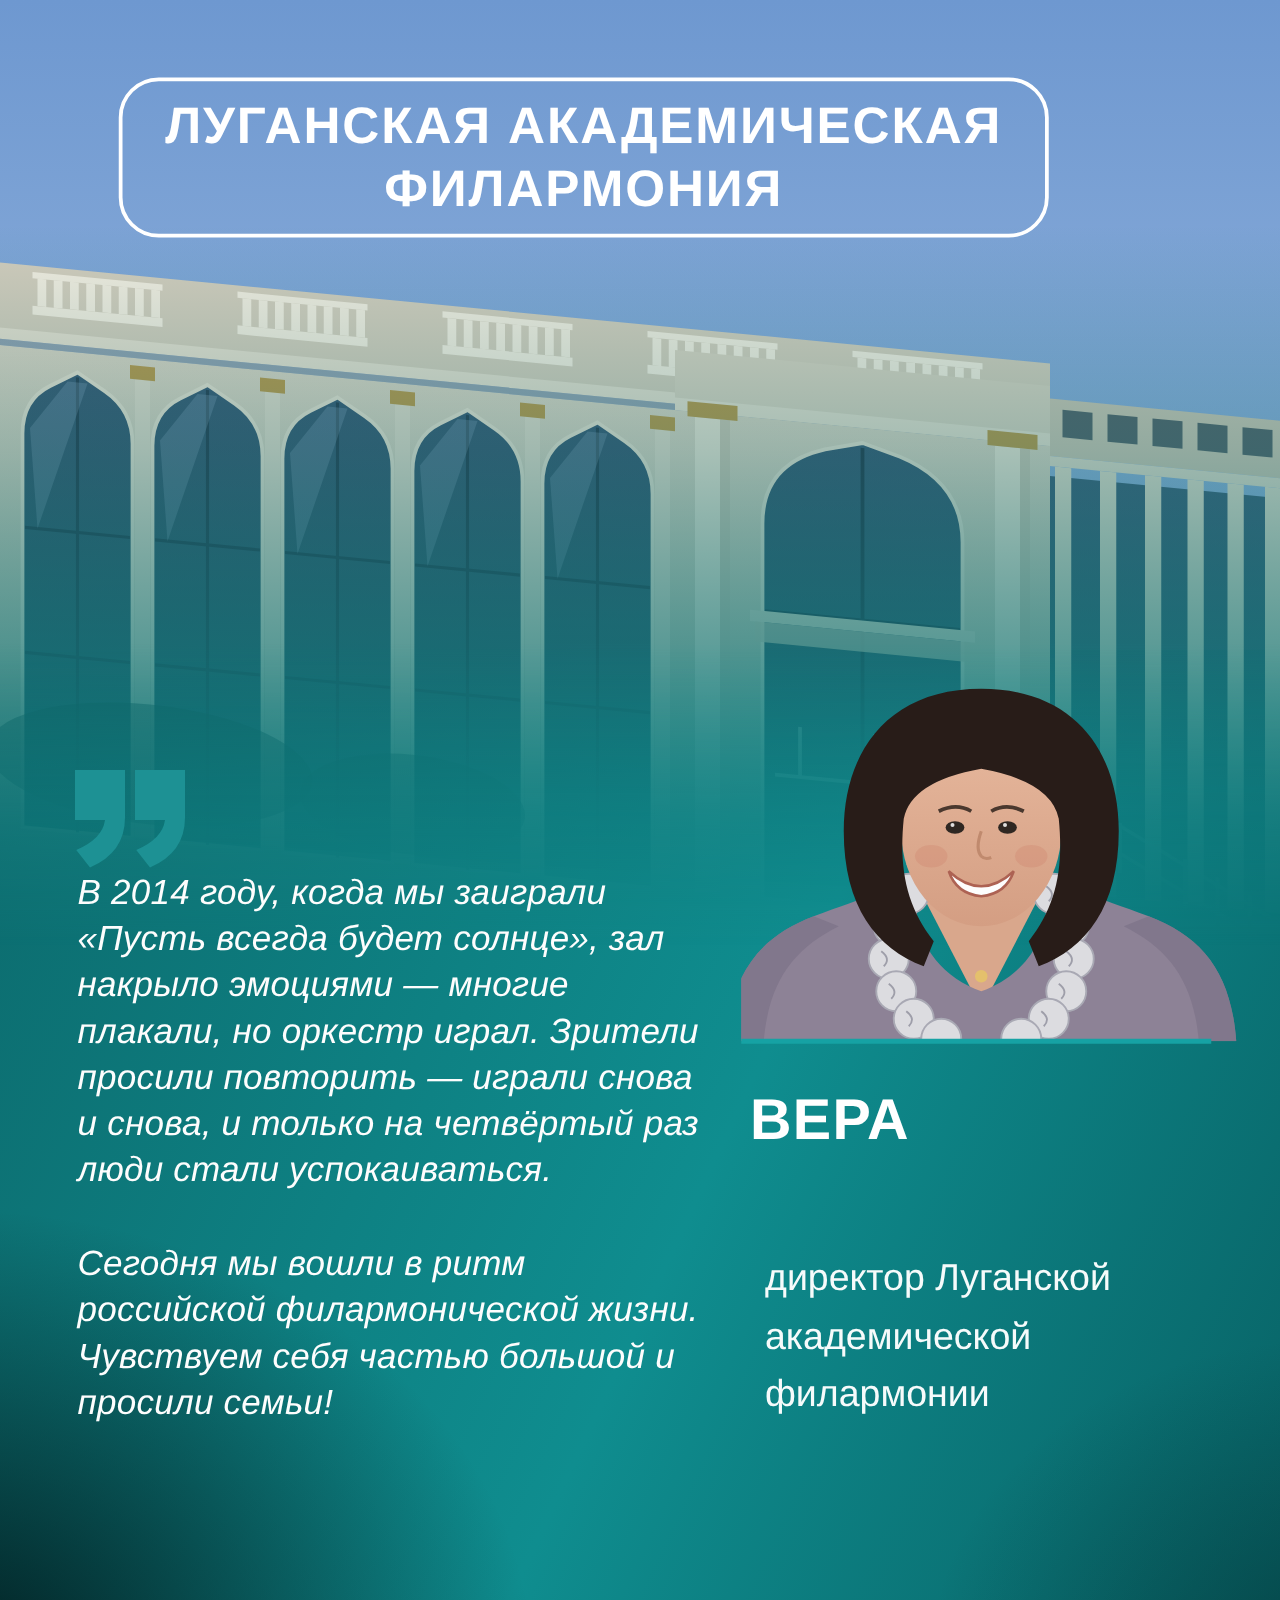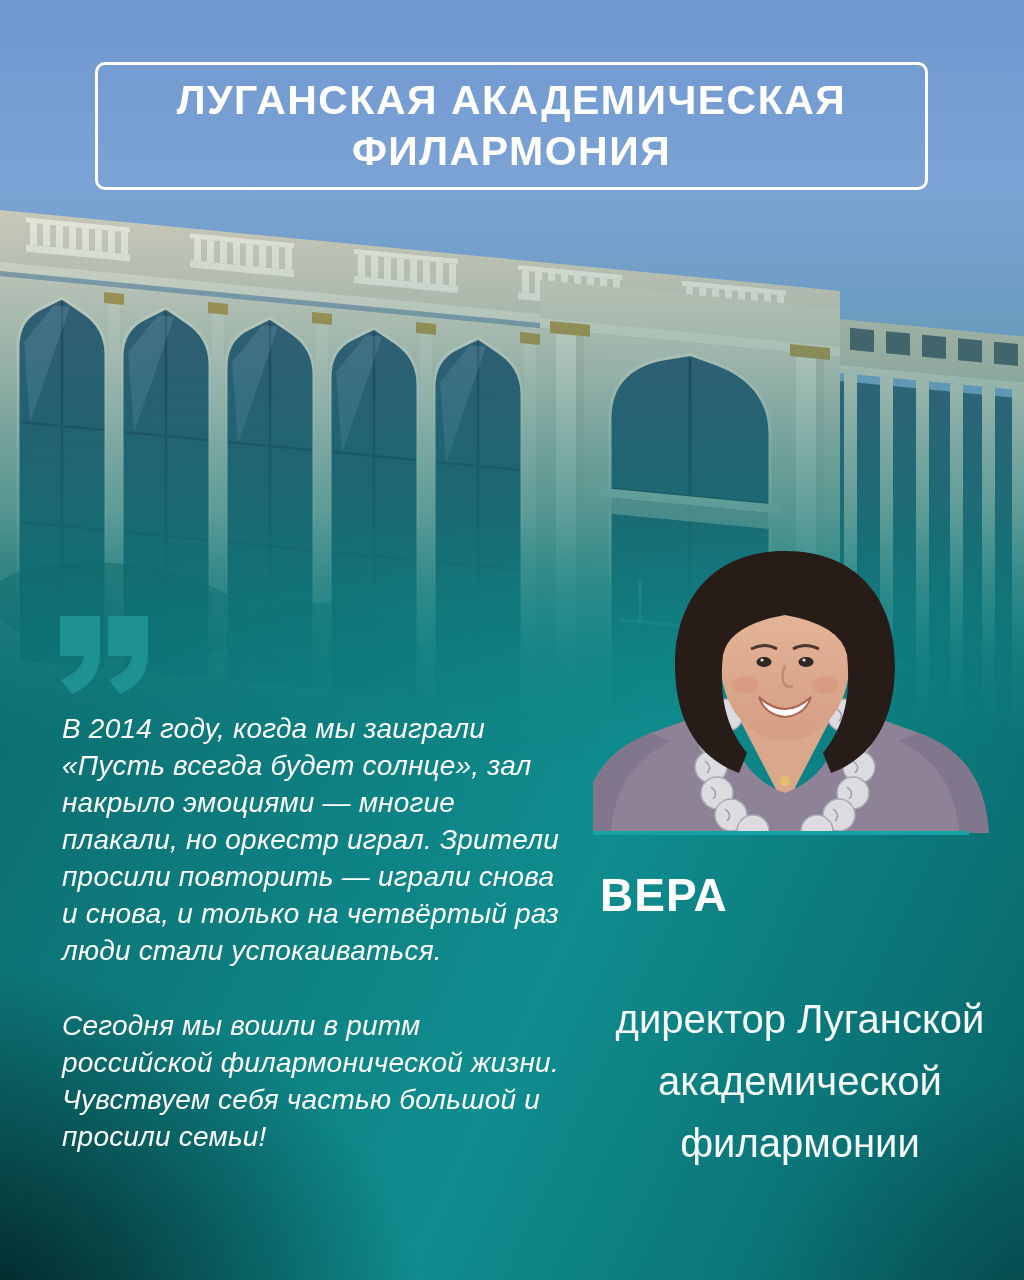--- a/index.html
+++ b/index.html
@@ -12,49 +12,49 @@
       linear-gradient(115deg,#0b5e61 0%,#0e8183 45%,#0f8d8f 62%,#086265 100%);
   }
   
   .photo{
     position:absolute;left:0;top:0;width:1024px;height:780px;
     -webkit-mask-image:linear-gradient(180deg,#000 0%,#000 66%,rgba(0,0,0,0) 97%);
     mask-image:linear-gradient(180deg,#000 0%,#000 66%,rgba(0,0,0,0) 97%);
   }
   
   .title-box{
-    position:absolute;left:95px;top:62px;width:833px;height:128px;
-    border:3px solid #ffffff;border-radius:10px;
+    position:absolute;left:95px;top:62px;width:744px;height:128px;
+    border:3px solid #ffffff;border-radius:32px;
     display:flex;align-items:center;justify-content:center;box-sizing:border-box;
   }
   .title-box h1{
     margin:0;max-width:700px;text-align:center;
     font-size:41px;font-weight:700;line-height:1.25;letter-spacing:1.5px;
     text-transform:uppercase;color:#fff;
   }
   
   .quote-icon{position:absolute;left:58px;top:616px;width:92px;height:82px;}
   .quote-text{
-    position:absolute;left:62px;top:711px;width:505px;
+    position:absolute;left:62px;top:696px;width:505px;
     font-style:italic;font-size:28px;line-height:1.32;letter-spacing:.2px;color:#fdfdfd;
   }
   .quote-text p{margin:0;}
   .quote-text p + p{margin-top:38px;}
   
   .portrait{position:absolute;left:593px;top:545px;width:420px;height:288px;}
   .portrait-divider{position:absolute;left:593px;top:831px;width:376px;height:4px;background:#16a2a4;}
   
   .person-name{
     position:absolute;left:600px;top:868px;margin:0;
     font-size:46px;font-weight:700;line-height:1.18;letter-spacing:1px;text-transform:uppercase;text-align:right;
   }
   .person-name span{display:block;}
   .person-role{
-    position:absolute;left:600px;top:988px;width:400px;margin:0;
-    font-size:40px;line-height:1.55;font-weight:400;color:#f6fbfb;text-align:center;
+    position:absolute;left:600px;top:988px;width:400px;margin:12px;
+    font-size:30px;line-height:1.55;font-weight:400;color:#f6fbfb;
   }
 </style>
 </head>
 <body>
 
 <div class="canvas">
 
   <div class="photo">
     <svg width="1024" height="780" viewBox="0 0 1024 780" xmlns="http://www.w3.org/2000/svg">
       <defs>

